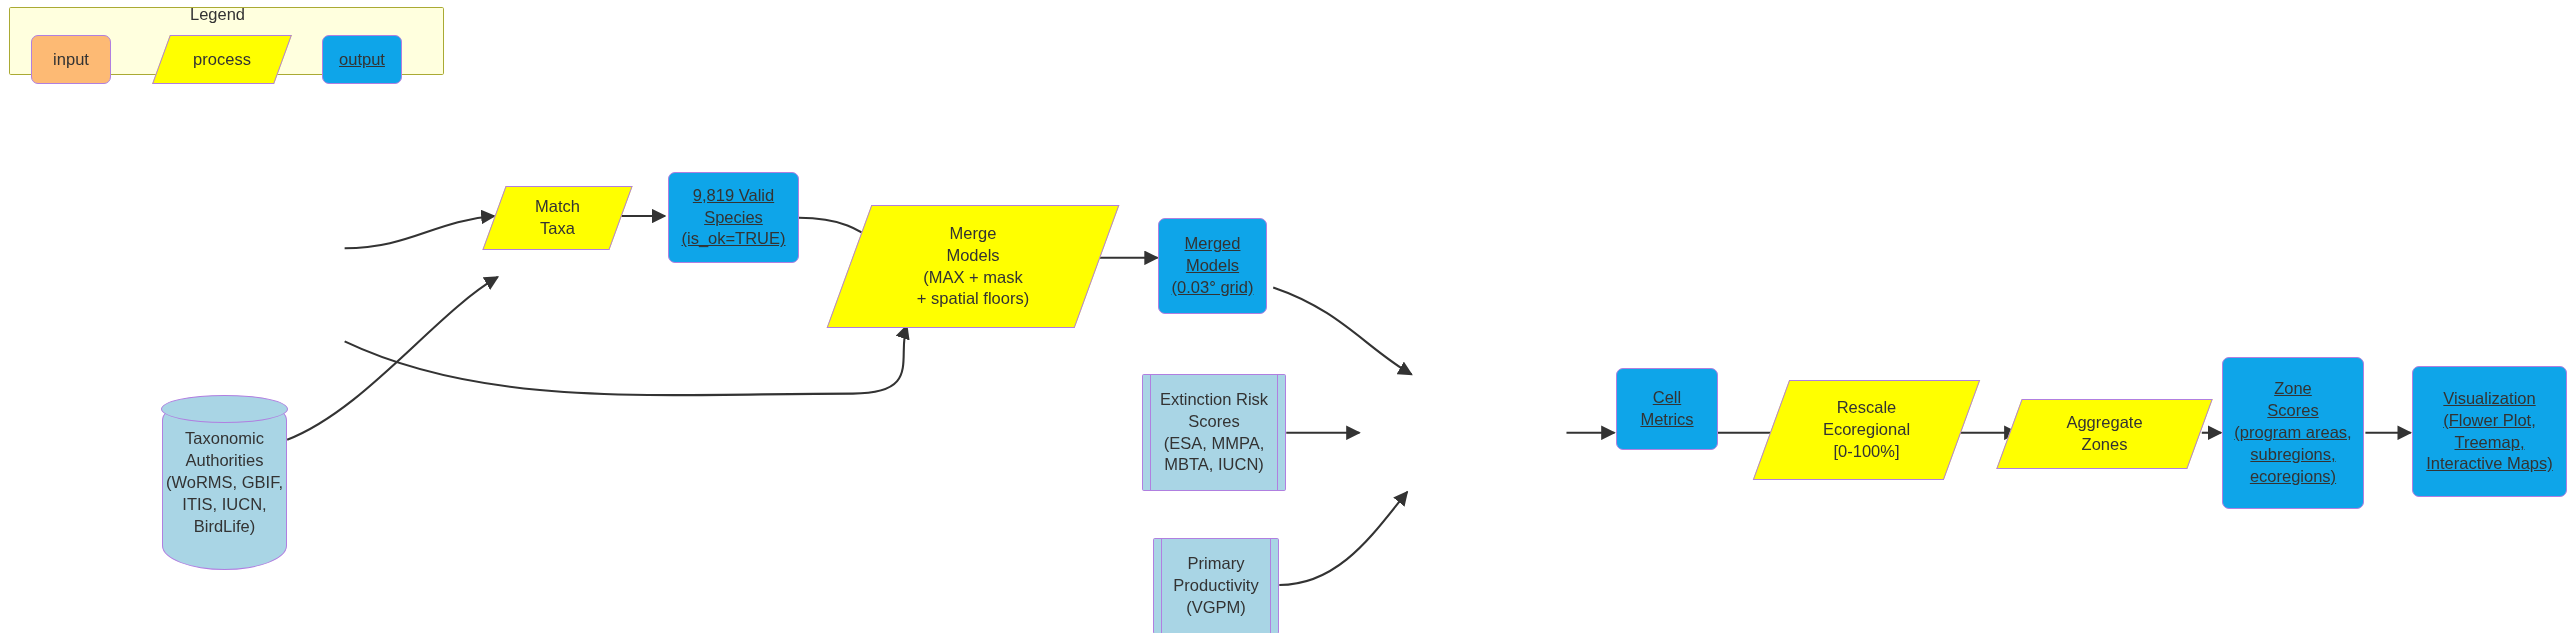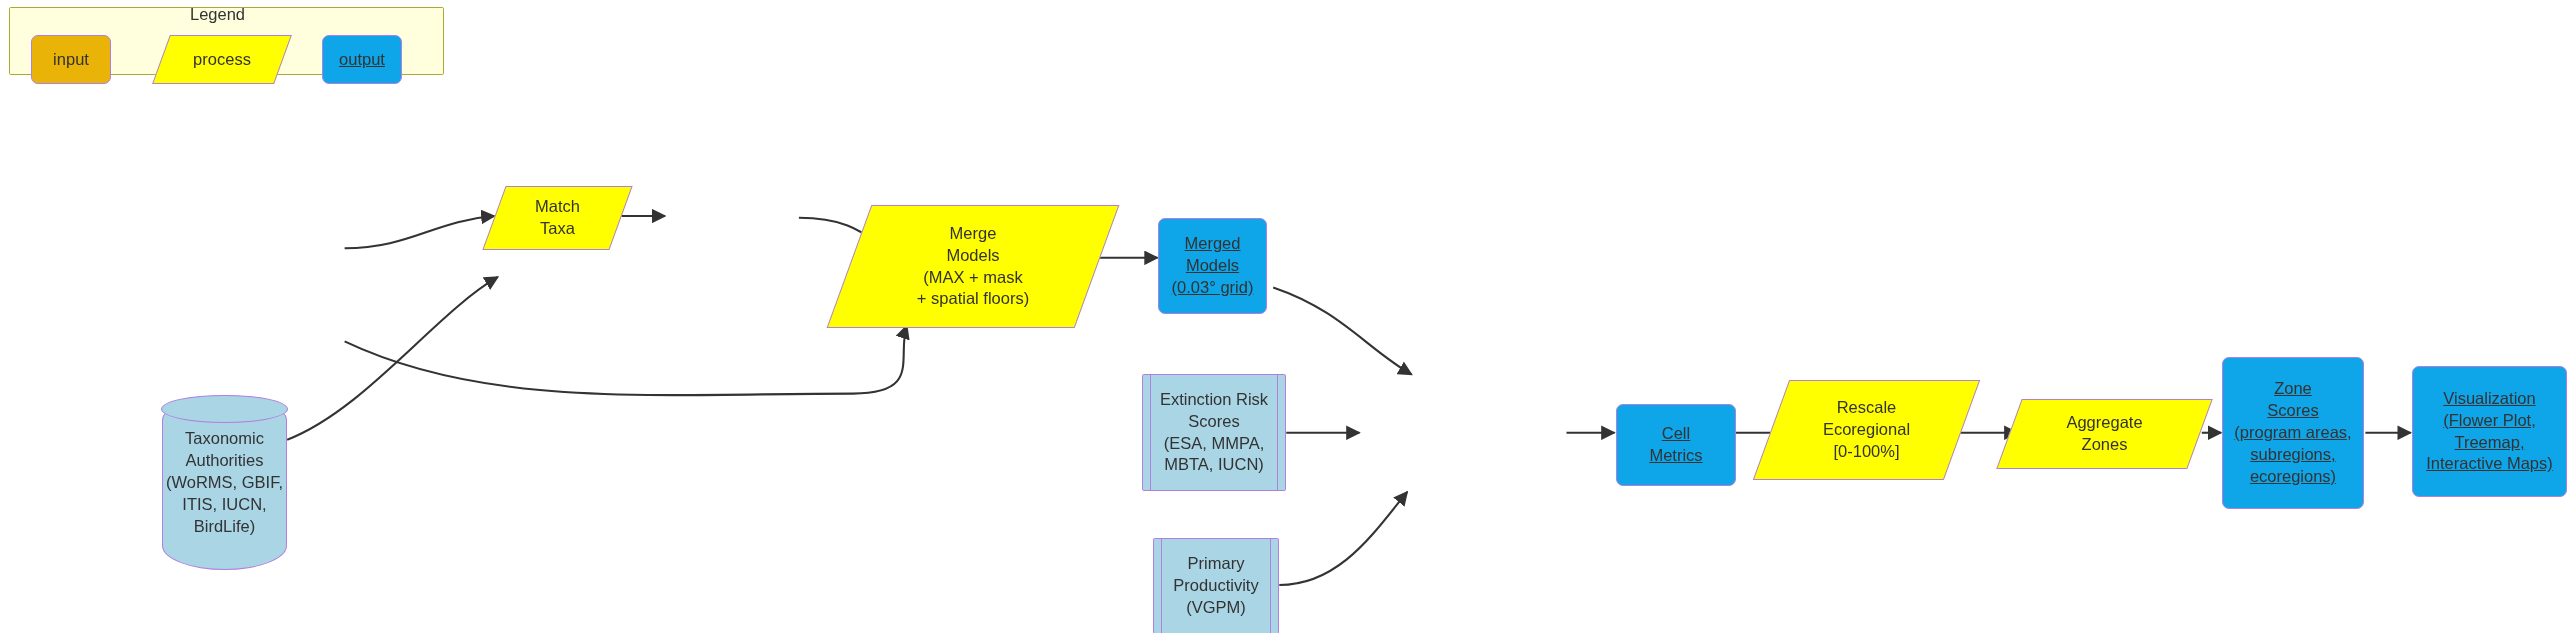--- a/index.html
+++ b/index.html
@@ -72,21 +72,21 @@
     justify-content: center;
     text-align: center;
     color: #333333;
     font-size: 16.5px;
     line-height: 1.33;
     white-space: pre-line;
   }
 
   
   .shape-input {
-    background: #eab308;
+    background: #fdba74;
     border: 1.7px solid #b07fe0;
     border-radius: 7px;
   }
   
   .shape-output {
     background: #0ea5e9;
     border: 1.7px solid #b07fe0;
     border-radius: 7px;
     text-decoration: underline;
   }
@@ -215,20 +215,25 @@
 ITIS, IUCN,
 BirdLife)</span>
   </div>
 
   <div class="node shape-process" style="left:494px; top:186px; width:127px; height:64px;">
     <span class="para-bg"></span>
     <span class="para-label">Match
 Taxa</span>
   </div>
 
+  <div class="node shape-output" style="left:668px; top:172px; width:131px; height:91px;">
+    <span class="lbl">9,819 Valid
+Species
+(is_ok=TRUE)</span>
+  </div>
 
   <div class="node shape-process" style="left:849px; top:205px; width:248px; height:123px;">
     <span class="para-bg"></span>
     <span class="para-label">Merge
 Models
 (MAX + mask
 + spatial floors)</span>
   </div>
 
   <div class="node shape-output" style="left:1158px; top:218px; width:109px; height:96px;">
@@ -248,21 +253,21 @@
 
   <div class="node shape-subroutine" style="left:1153px; top:538px; width:126px; height:96px;">
     <span class="bar-l"></span>
     <span class="bar-r"></span>
     <span class="lbl">Primary
 Productivity
 (VGPM)</span>
   </div>
 
 
-  <div class="node shape-output" style="left:1616px; top:404px; width:120px; height:82px;">
+  <div class="node shape-output" style="left:1616px; top:368px; width:102px; height:82px;">
     <span class="lbl">Cell
 Metrics</span>
   </div>
 
   <div class="node shape-process" style="left:1771px; top:380px; width:191px; height:100px;">
     <span class="para-bg"></span>
     <span class="para-label">Rescale
 Ecoregional
 [0-100%]</span>
   </div>

